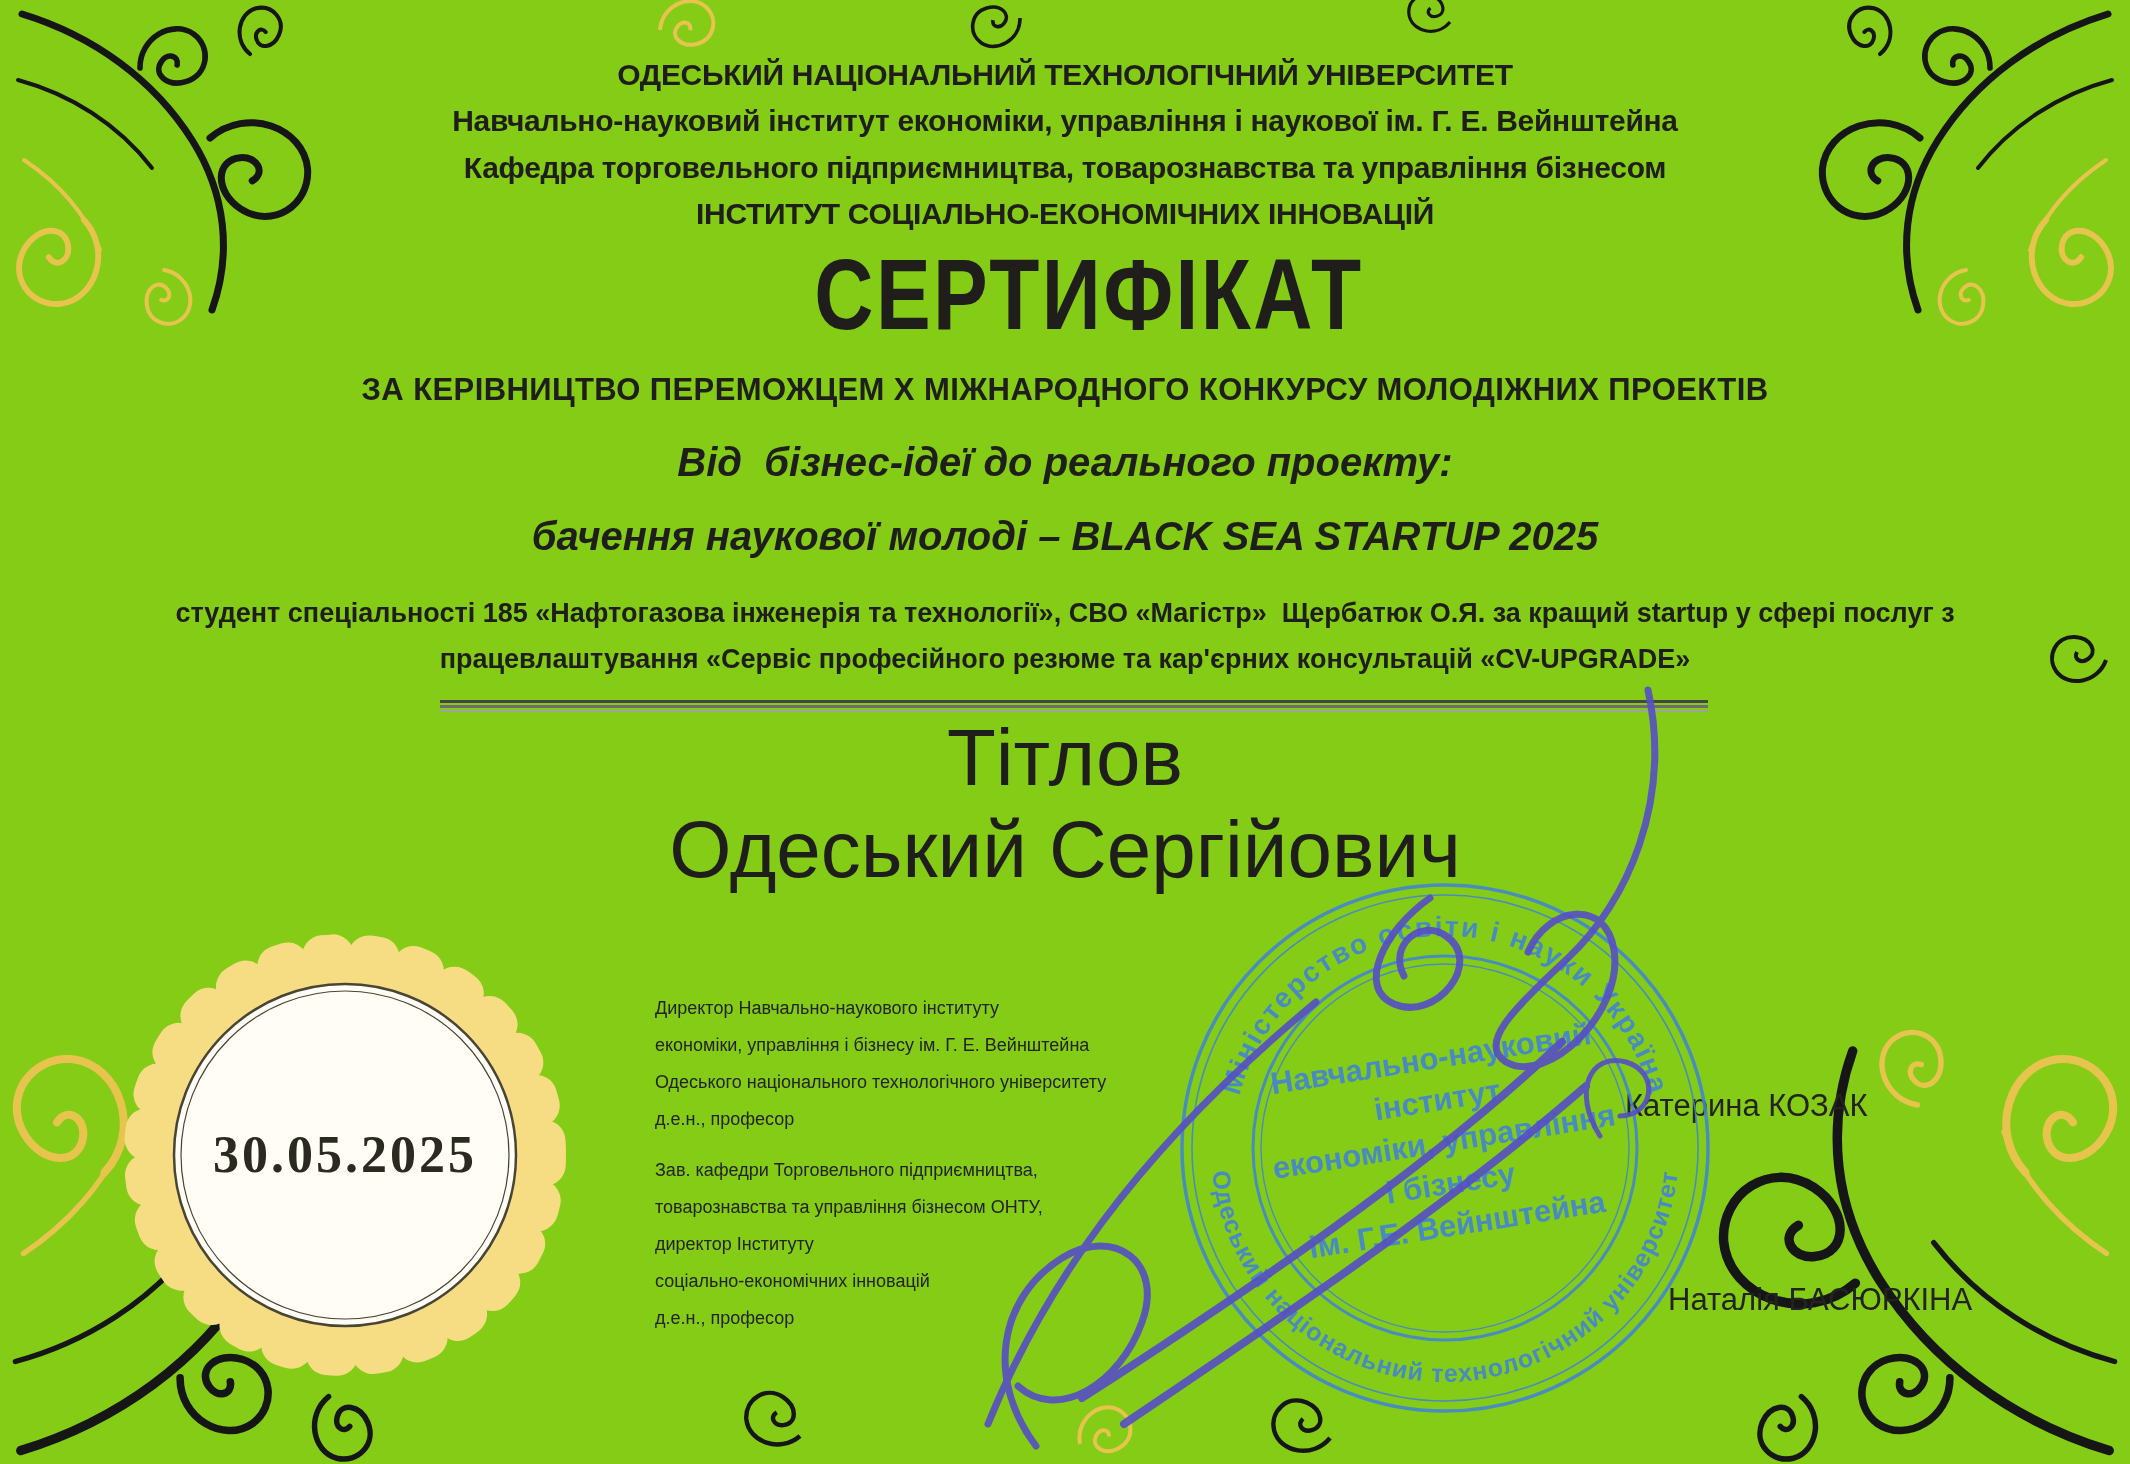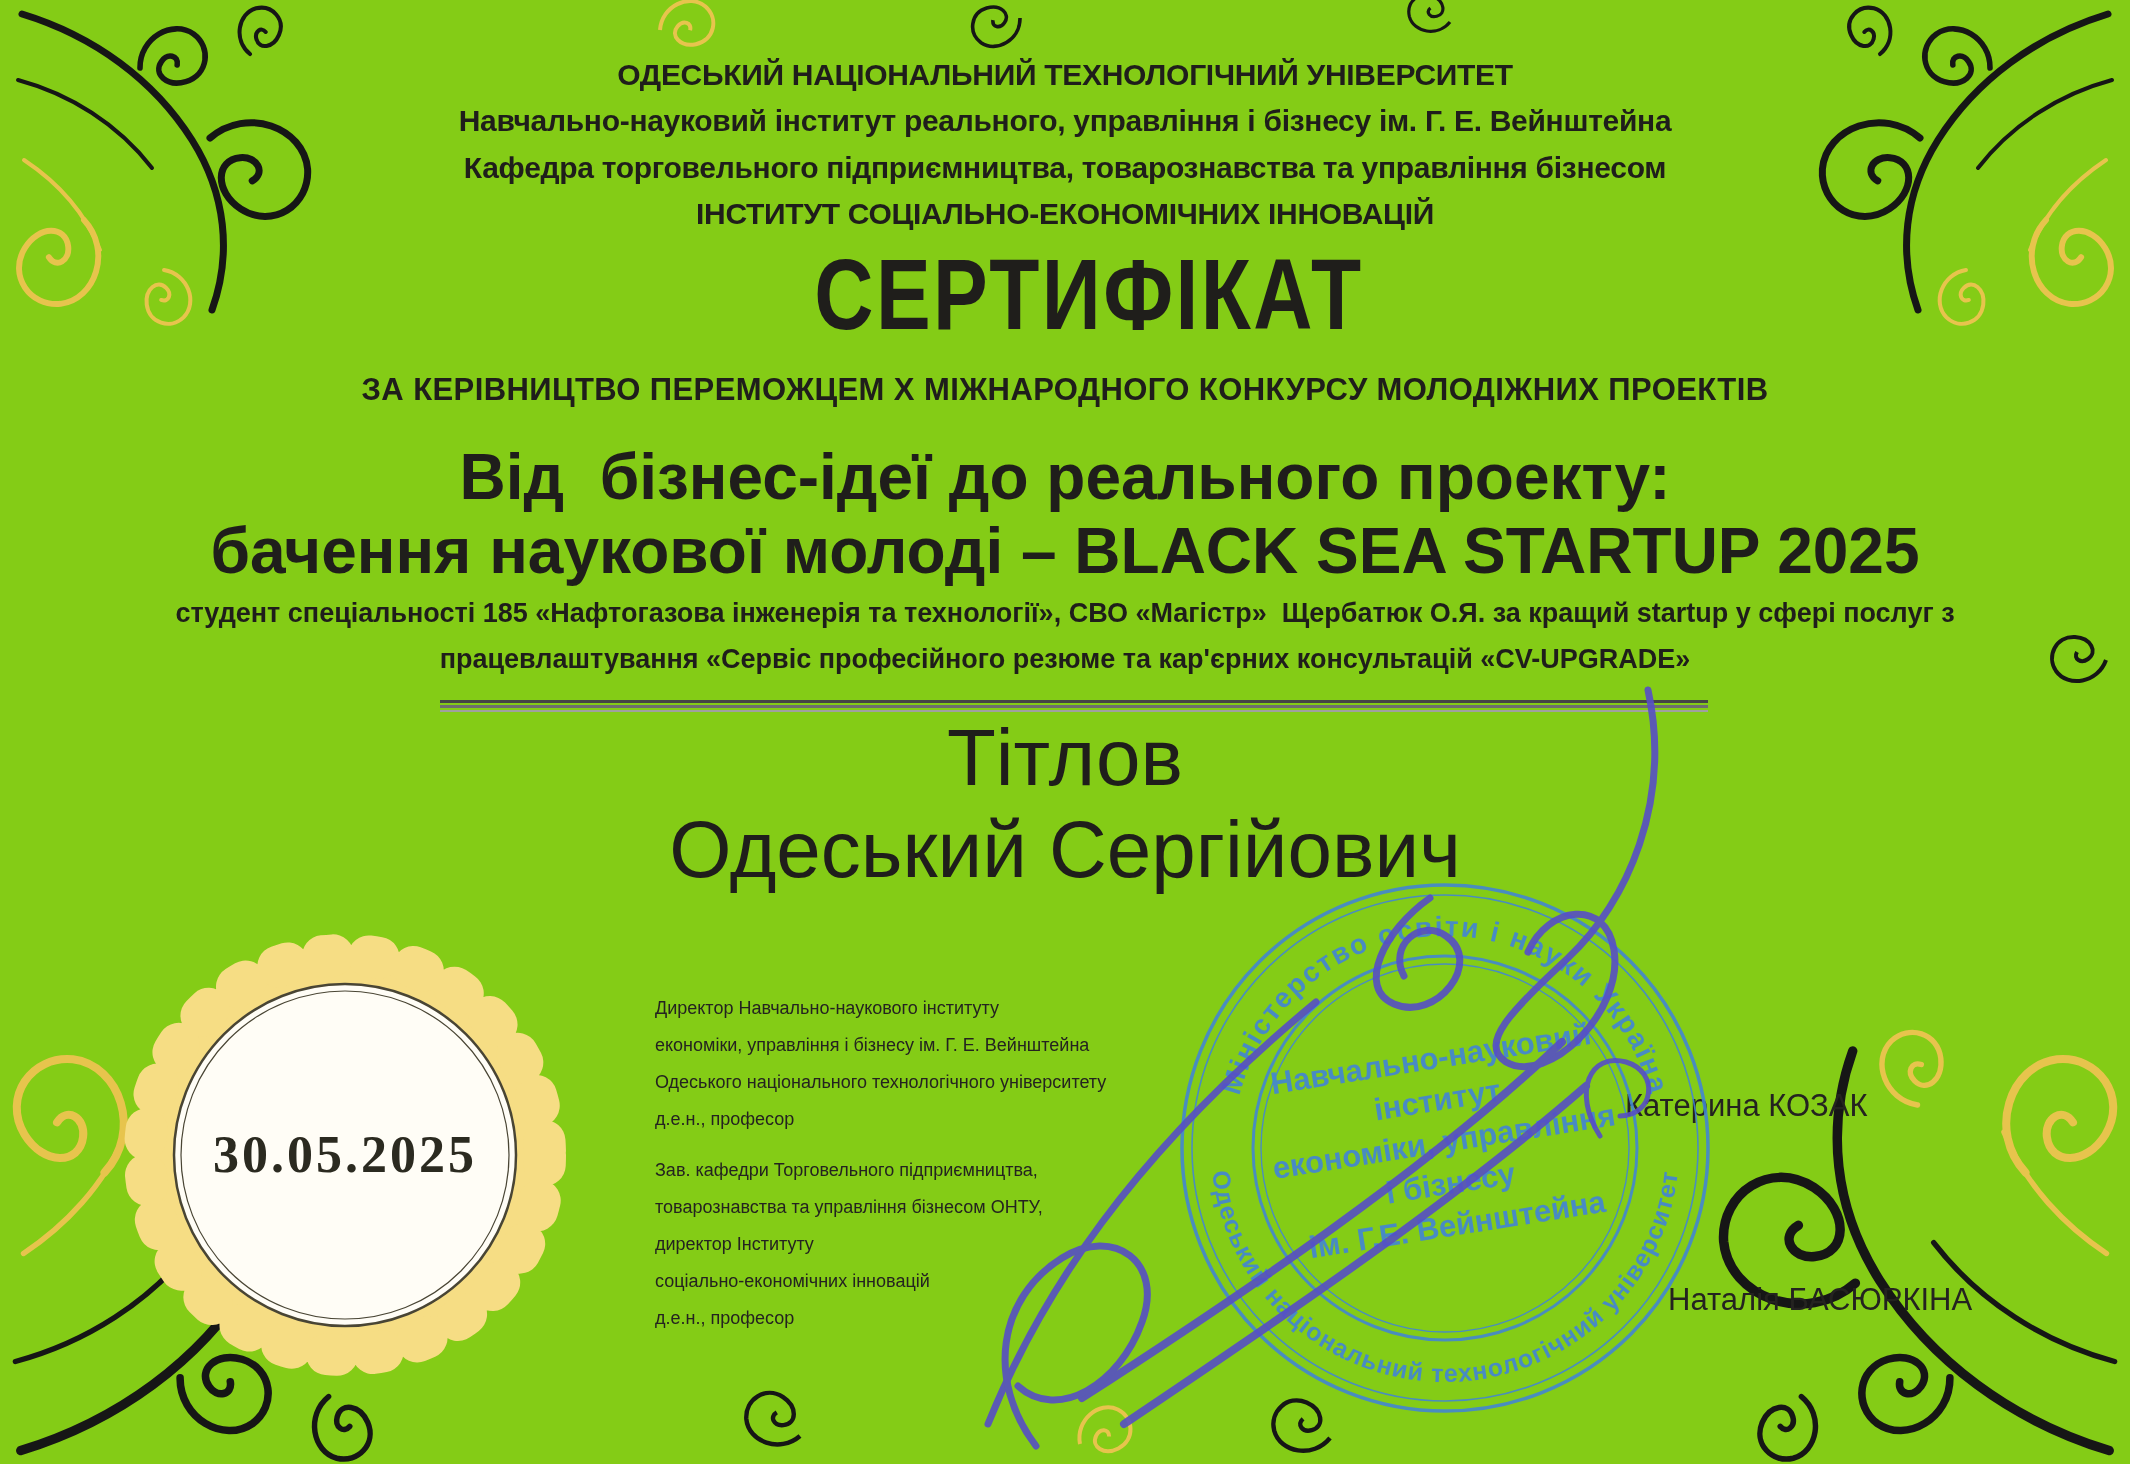--- a/index.html
+++ b/index.html
@@ -21,21 +21,21 @@
   .lh2{top:104px;font-size:30px;}
   .lh3{top:151px;font-size:30px;}
   .lh4{top:197px;font-size:30px;}
   
   .title{top:244px;margin-left:47px;}
   .title-inner{display:inline-block;transform:scaleX(0.82);transform-origin:center;
     font-size:100px;font-weight:bold;letter-spacing:3px;line-height:1;}
   
   .reason{top:372px;font-size:31px;font-weight:bold;letter-spacing:0.4px;}
   
-  .comp{font-weight:bold;font-size:64px;white-space:pre;}
+  .comp{font-weight:bold;font-style:italic;font-size:40px;white-space:pre;}
   .comp1{top:440px;}
   .comp2{top:514px;}
   
   .det{font-size:27px;font-weight:bold;white-space:pre;}
   .det1{top:598px;}
   .det2{top:644px;}
   
   .rule{top:700px;left:440px;width:1268px;height:12px;
     background:linear-gradient(#454545 0 3px,rgba(0,0,0,0) 3px 5px,#6e6e6e 5px 8px,rgba(0,0,0,0) 8px 10px,#a0a0a0 10px 12px);}
   
@@ -84,21 +84,21 @@
     <use href="#curl" transform="translate(1020,18) rotate(160) scale(0.45)" stroke="#161616" stroke-width="8" fill="none"></use>
     <use href="#curl" transform="translate(1450,22) rotate(200) scale(0.4)" stroke="#161616" stroke-width="8" fill="none"></use>
     <use href="#curl" transform="translate(2106,660) rotate(180) scale(0.5)" stroke="#161616" stroke-width="8" fill="none"></use>
     <use href="#curl" transform="translate(800,1436) rotate(-150) scale(0.55)" stroke="#161616" stroke-width="8" fill="none"></use>
     <use href="#curl" transform="translate(1080,1444) rotate(-30) scale(0.5)" stroke="#e7c44d" stroke-width="8" fill="none"></use>
     <use href="#curl" transform="translate(1330,1438) rotate(-160) scale(0.55)" stroke="#161616" stroke-width="8" fill="none"></use>
   </svg>
 
   <div class="content">
     <div class="abs center lh lh1">ОДЕСЬКИЙ НАЦІОНАЛЬНИЙ ТЕХНОЛОГІЧНИЙ УНІВЕРСИТЕТ</div>
-    <div class="abs center lh lh2">Навчально-науковий інститут реального, управління і бізнесу ім. Г. Е. Вейнштейна</div>
+    <div class="abs center lh lh2">Навчально-науковий інститут економіки, управління і наукової ім. Г. Е. Вейнштейна</div>
     <div class="abs center lh lh4">ІНСТИТУТ СОЦІАЛЬНО-ЕКОНОМІЧНИХ ІННОВАЦІЙ</div>
     <div class="abs center lh lh3">Кафедра торговельного підприємництва, товарознавства та управління бізнесом</div>
 
     <div class="abs center title">
       <span class="title-inner">СЕРТИФІКАТ</span>
     </div>
 
     <div class="abs center reason">ЗА КЕРІВНИЦТВО ПЕРЕМОЖЦЕМ X МІЖНАРОДНОГО КОНКУРСУ МОЛОДІЖНИХ ПРОЕКТІВ</div>
 
     <div class="abs center comp comp1">Від  бізнес-ідеї до реального проекту:</div>

